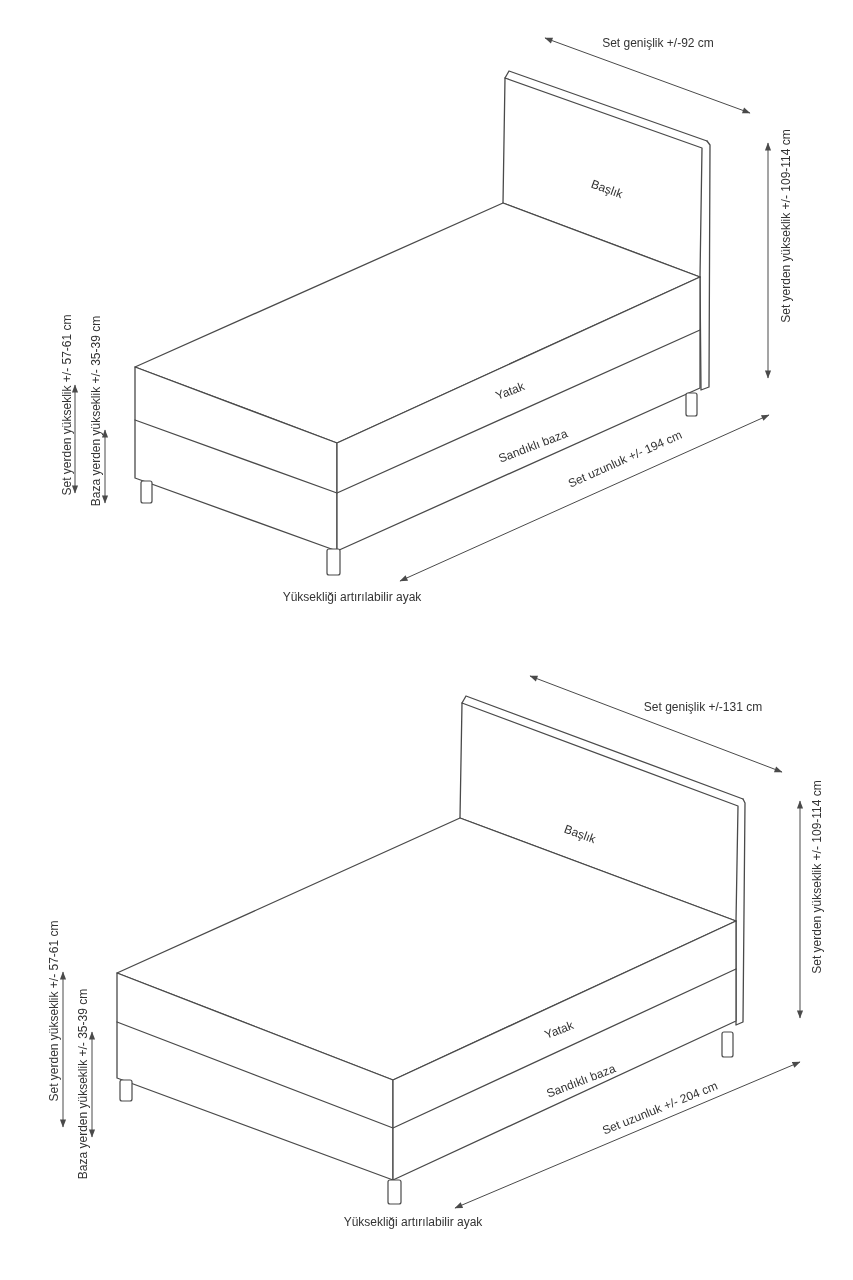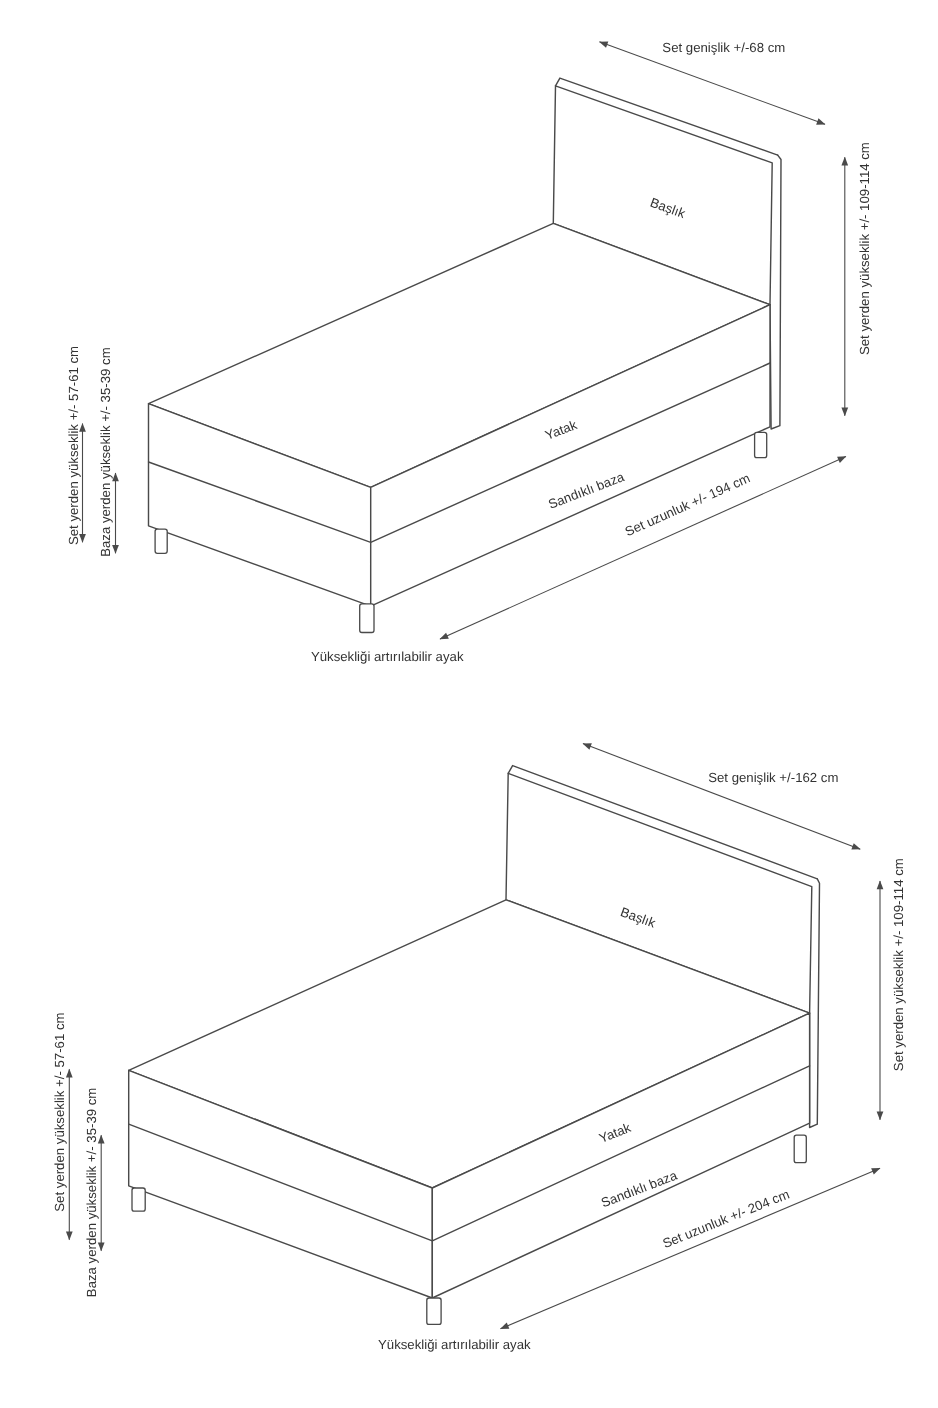--- a/index.html
+++ b/index.html
@@ -91,31 +91,31 @@
       <g>
         <line class="dim" x1="530" y1="676" x2="782" y2="772" marker-start="url(#arr)" marker-end="url(#arr)"></line>
         <line class="dim" x1="800" y1="801" x2="800" y2="1018" marker-start="url(#arr)" marker-end="url(#arr)"></line>
         <line class="dim" x1="455" y1="1208" x2="800" y2="1062" marker-start="url(#arr)" marker-end="url(#arr)"></line>
         <line class="dim" x1="63" y1="972" x2="63" y2="1127" marker-start="url(#arr)" marker-end="url(#arr)"></line>
         <line class="dim" x1="92" y1="1032" x2="92" y2="1137" marker-start="url(#arr)" marker-end="url(#arr)"></line>
       </g>
     </g>
   </svg>
 
-  <div class="lbl" style="left:658px;top:43px;">Set genişlik +/-68 cm</div>
+  <div class="lbl" style="left:658px;top:43px;">Set genişlik +/-92 cm</div>
   <div class="lbl" style="left:786px;top:226px;--r:-90deg;">Set yerden yükseklik +/- 109-114 cm</div>
   <div class="lbl" style="left:607px;top:189px;--r:20deg;">Başlık</div>
   <div class="lbl" style="left:510px;top:391px;--r:-21deg;">Yatak</div>
   <div class="lbl" style="left:533px;top:446px;--r:-21deg;">Sandıklı baza</div>
   <div class="lbl" style="left:625px;top:459px;--r:-24deg;">Set uzunluk +/- 194 cm</div>
   <div class="lbl" style="left:352px;top:597px;">Yüksekliği artırılabilir ayak</div>
   <div class="lbl" style="left:67px;top:405px;--r:-90deg;">Set yerden yükseklik +/- 57-61 cm</div>
   <div class="lbl" style="left:96px;top:411px;--r:-90deg;">Baza yerden yükseklik +/- 35-39 cm</div>
 
-  <div class="lbl" style="left:703px;top:707px;">Set genişlik +/-162 cm</div>
+  <div class="lbl" style="left:703px;top:707px;">Set genişlik +/-131 cm</div>
   <div class="lbl" style="left:817px;top:877px;--r:-90deg;">Set yerden yükseklik +/- 109-114 cm</div>
   <div class="lbl" style="left:580px;top:834px;--r:20deg;">Başlık</div>
   <div class="lbl" style="left:559px;top:1030px;--r:-21deg;">Yatak</div>
   <div class="lbl" style="left:581px;top:1081px;--r:-21deg;">Sandıklı baza</div>
   <div class="lbl" style="left:660px;top:1108px;--r:-22deg;">Set uzunluk +/- 204 cm</div>
   <div class="lbl" style="left:413px;top:1222px;">Yüksekliği artırılabilir ayak</div>
   <div class="lbl" style="left:54px;top:1011px;--r:-90deg;">Set yerden yükseklik +/- 57-61 cm</div>
   <div class="lbl" style="left:83px;top:1084px;--r:-90deg;">Baza yerden yükseklik +/- 35-39 cm</div>
 
 </div>

